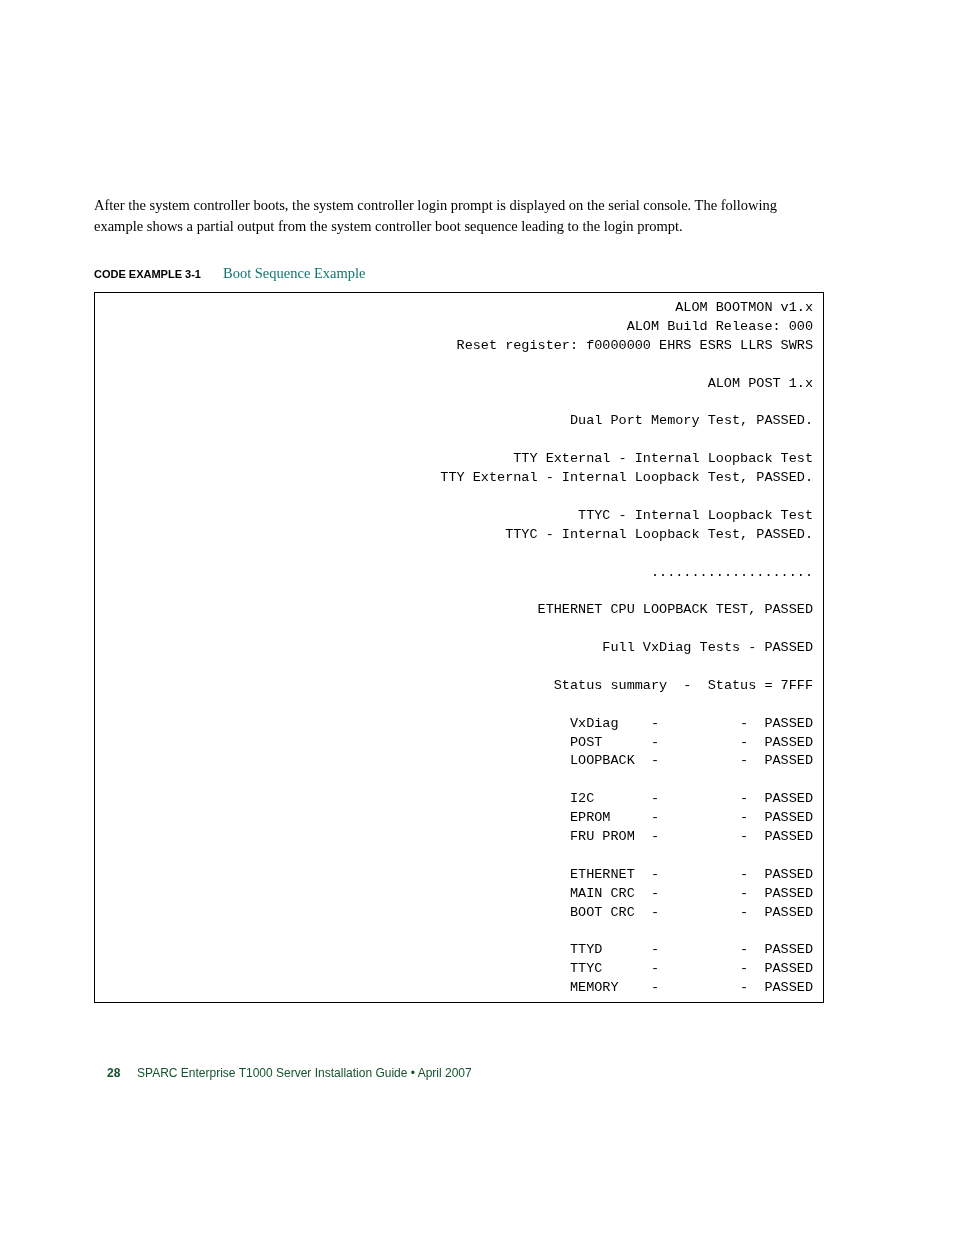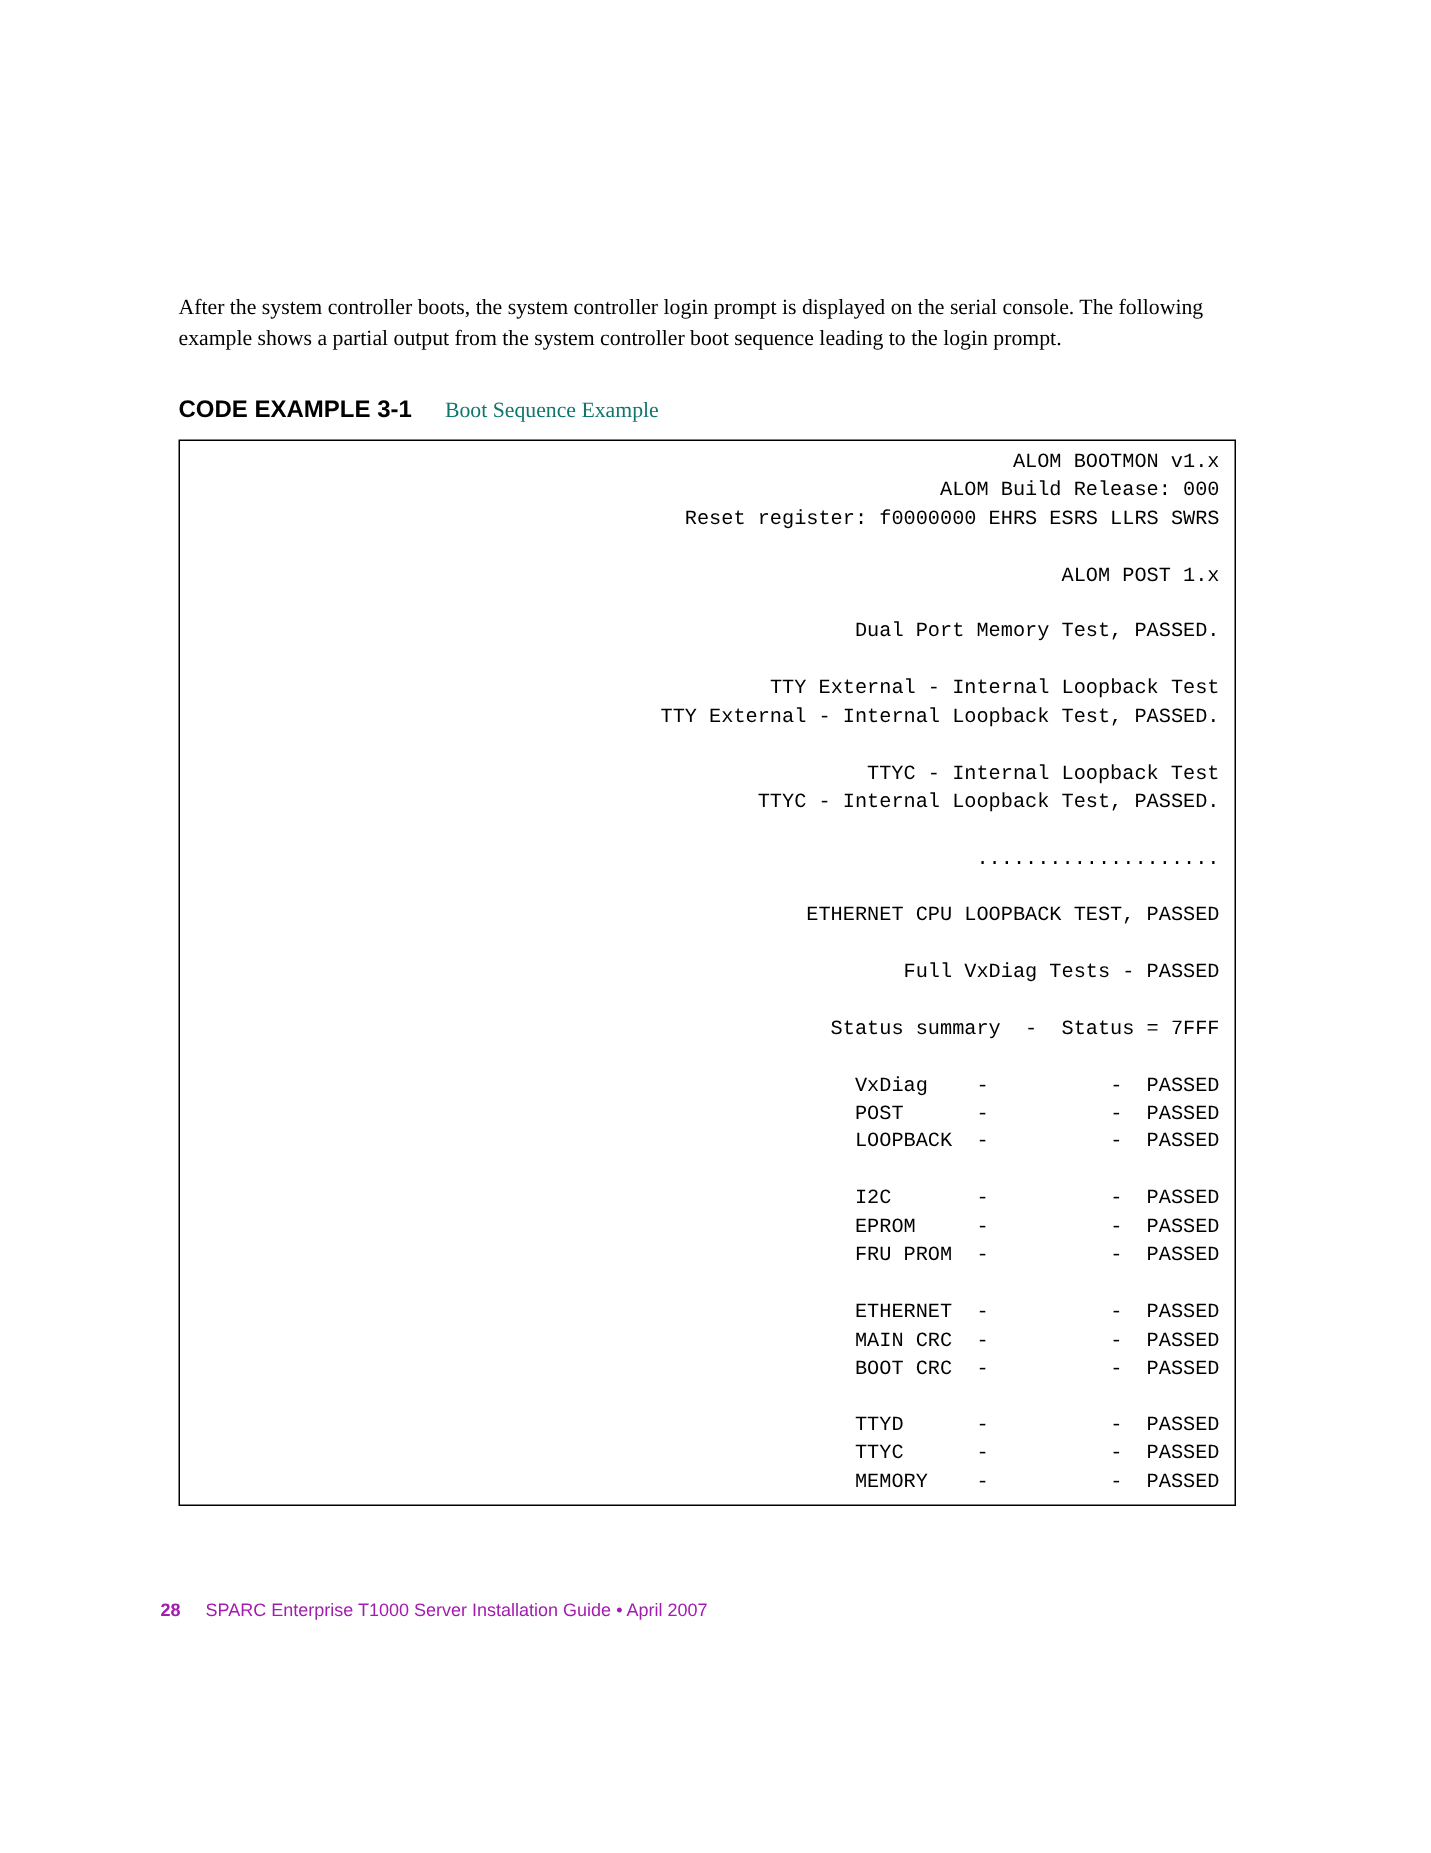--- a/index.html
+++ b/index.html
@@ -8,38 +8,38 @@
       box-sizing: border-box;
     }
     body {
       width: 954px;
       height: 1235px;
       background: #ffffff;
       font-family: Georgia, 'Times New Roman', serif;
       position: relative;
     }
     .content {
-      padding: 195px 130px 0 119px;
+      padding: 195px 130px 0 94px;
     }
     .intro-text {
       font-size: 14.5px;
       line-height: 1.45;
       color: #000000;
       margin-bottom: 28px;
     }
     .caption-line {
       display: flex;
       align-items: baseline;
       gap: 22px;
       margin-bottom: 10px;
     }
     .caption-label {
       font-family: Arial, Helvetica, sans-serif;
       font-weight: bold;
-      font-size: 16px;
+      font-size: 11px;
       color: #000000;
     }
     .caption-title {
       font-size: 14.5px;
       color: #0f766e;
     }
     .code-box {
       border: 1px solid #000000;
       padding: 6px 10px 4px 10px;
       font-family: 'Courier New', Courier, monospace;
@@ -48,21 +48,21 @@
       white-space: pre;
       color: #000000;
       text-align: right;
     }
     .footer {
       position: absolute;
       bottom: 155px;
       left: 107px;
       font-family: Arial, Helvetica, sans-serif;
       font-size: 12px;
-      color: #a21caf;
+      color: #14532d;
     }
     .page-number {
       font-weight: bold;
     }
   </style>
 </head>
 <body>
 
 <div class="content">
   <p class="intro-text">After the system controller boots, the system controller login prompt is displayed on the serial console. The following example shows a partial output from the system controller boot sequence leading to the login prompt.</p>

